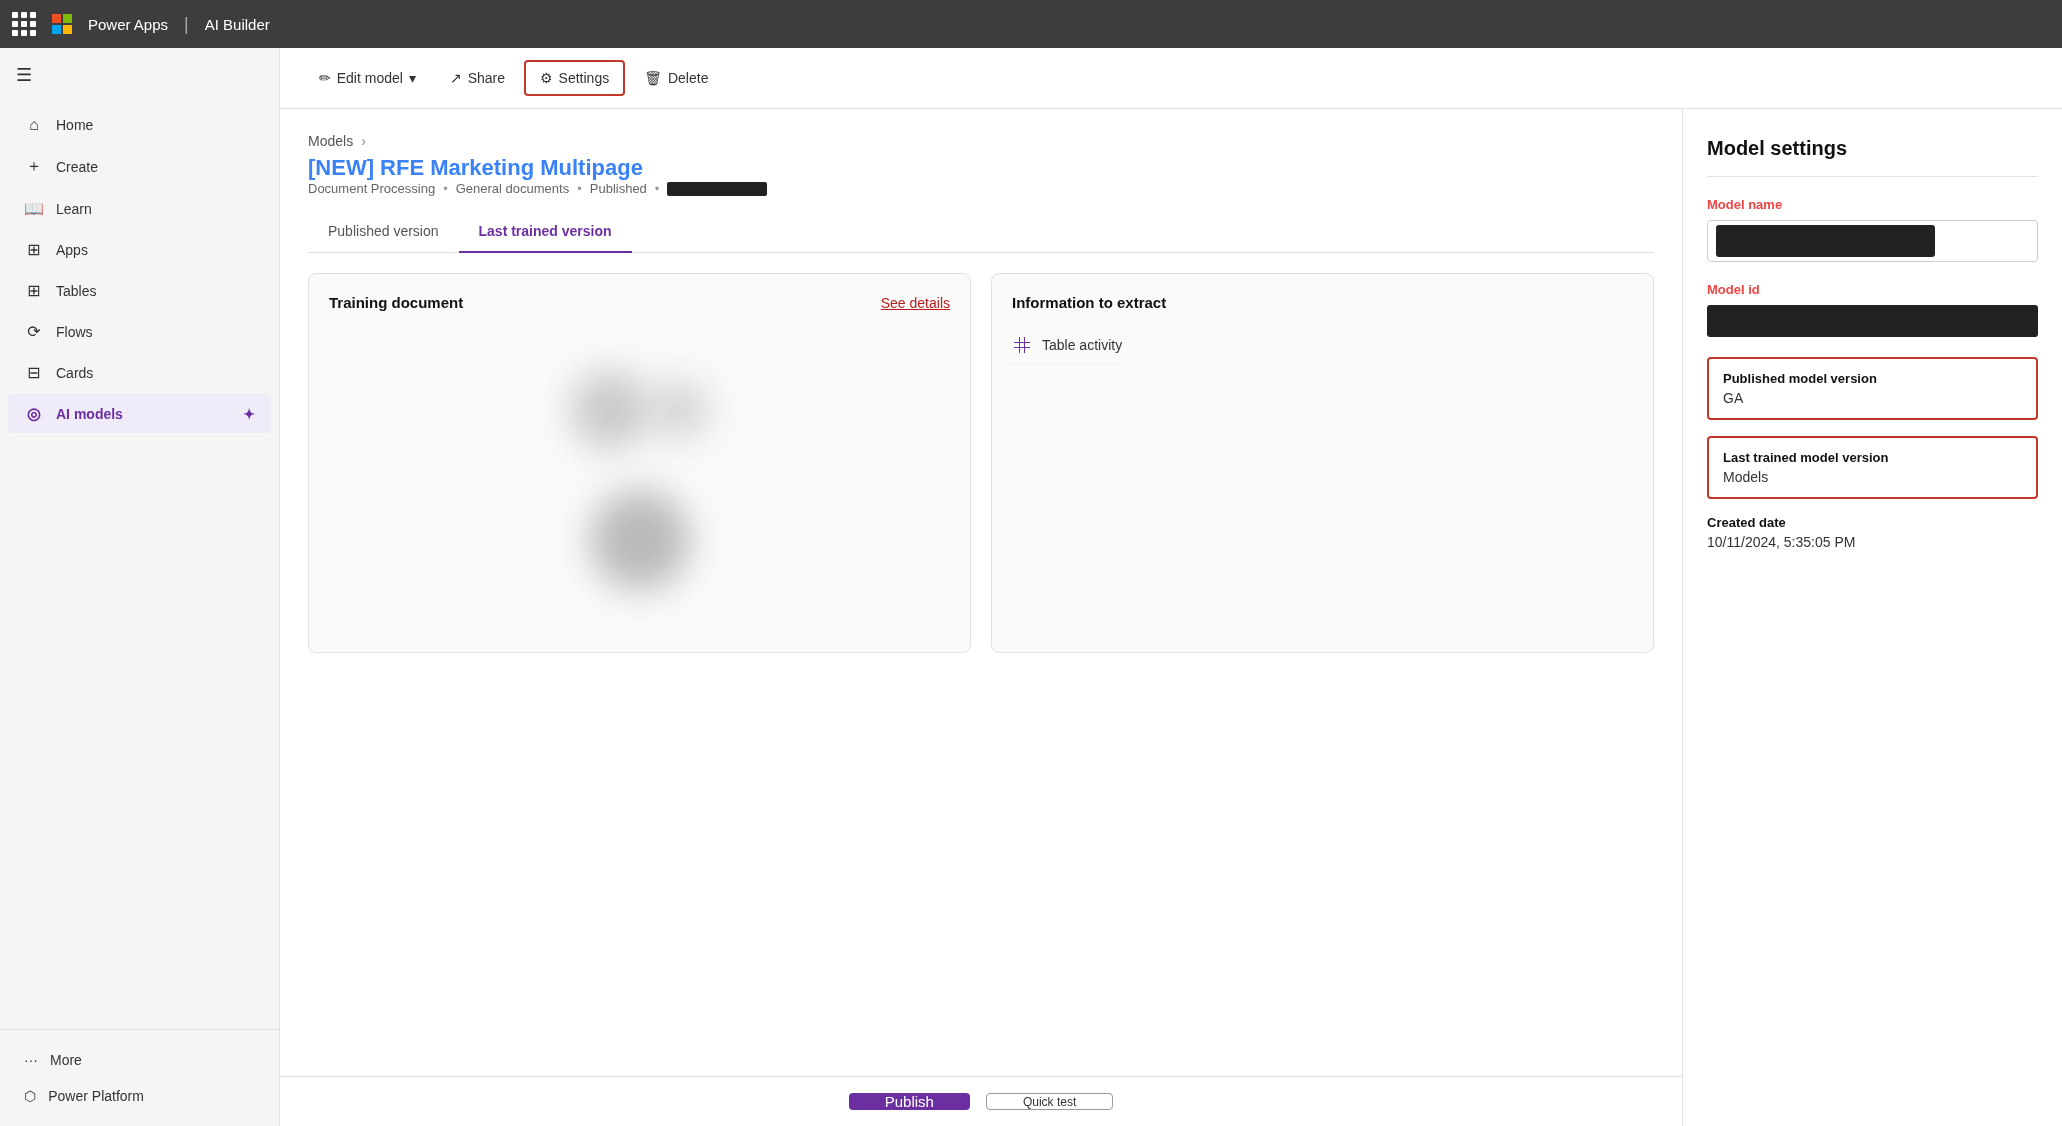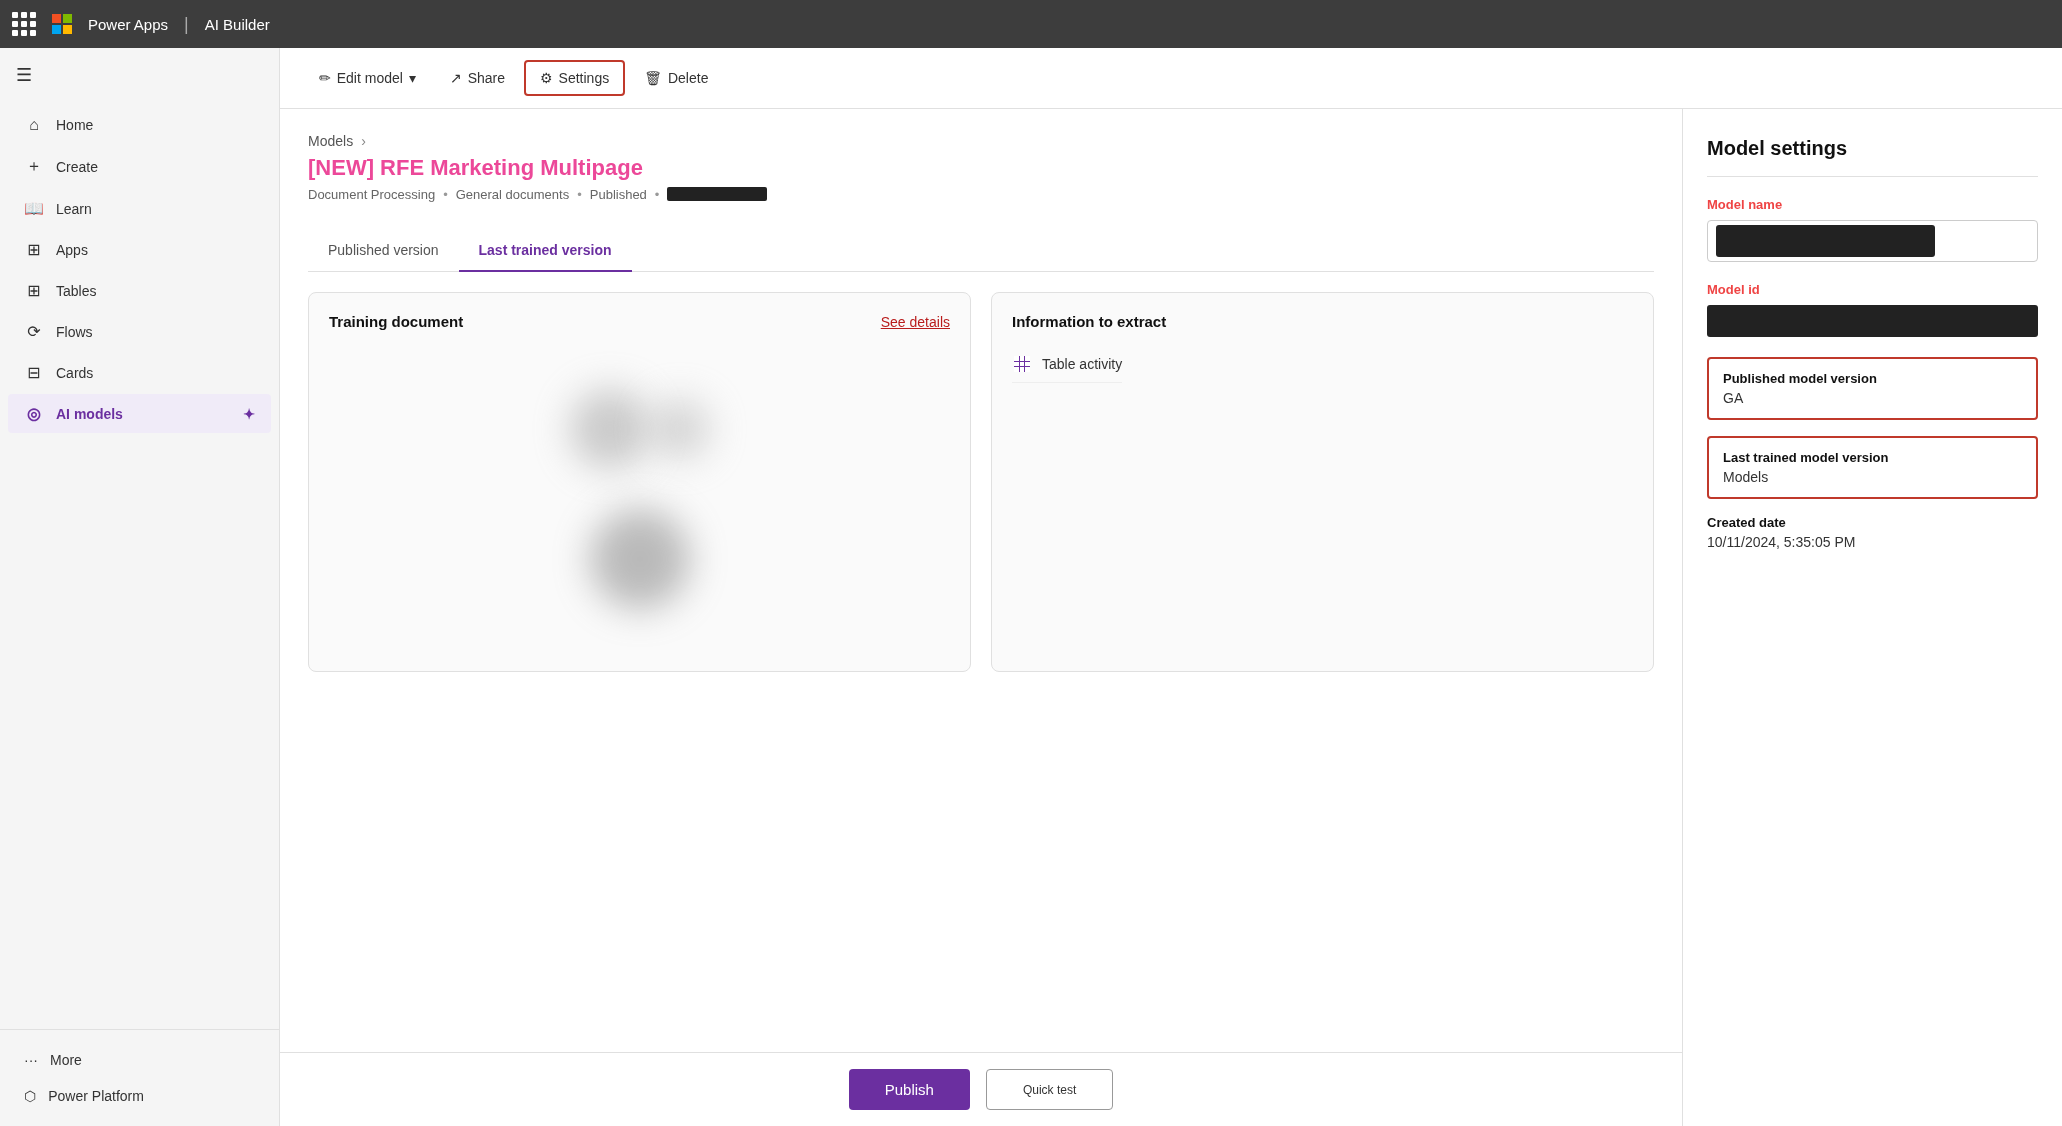--- a/index.html
+++ b/index.html
@@ -164,29 +164,29 @@
       gap: 8px;
       font-size: 14px;
       color: #555;
       margin-bottom: 6px;
     }
     .breadcrumb-sep { color: #888; }
 
     .page-title {
       font-size: 22px;
       font-weight: 600;
-      color: #ec4899;
-      margin-bottom: 6px;
+      color: #3b82f6;
     }
     .page-subtitle {
       font-size: 13px;
       color: #666;
       display: flex;
+      align-items: center;
       gap: 8px;
-      margin-bottom: 28px;
+      margin-bottom: 15px;
     }
     .subtitle-dot { color: #999; }
     .subtitle-redacted {
       background: #222;
       width: 100px;
       height: 14px;
       border-radius: 2px;
       display: inline-block;
     }
 
@@ -309,21 +309,21 @@
       gap: 16px;
       padding: 16px 0;
       border-top: 1px solid #e0e0e0;
       background: #fff;
       flex-shrink: 0;
     }
     .btn-primary {
       background: #6b2fa0;
       color: white;
       border: none;
-      padding: 12px 36px;
+      padding: 0 36px;
       border-radius: 4px;
       font-size: 15px;
       cursor: pointer;
       font-weight: 500;
     }
     .btn-secondary {
       background: white;
       color: #333;
       border: 1px solid #999;
       padding: 0 36px;

